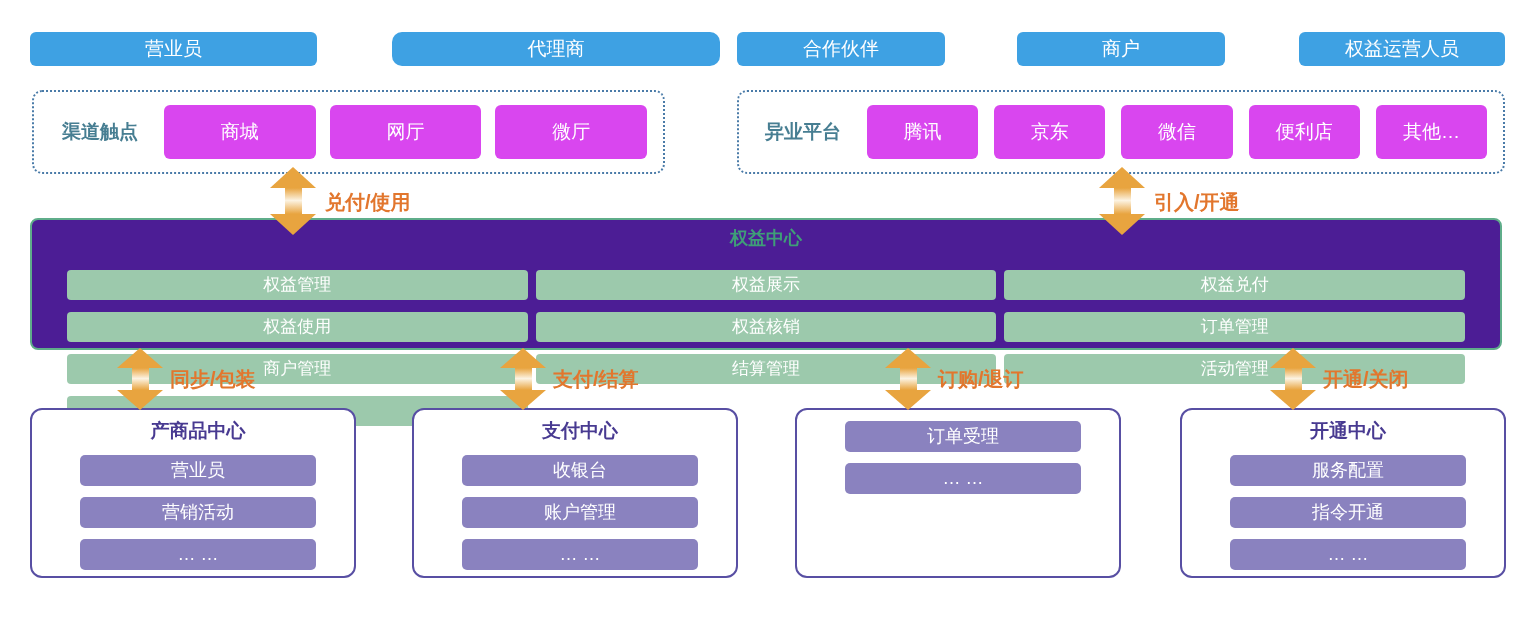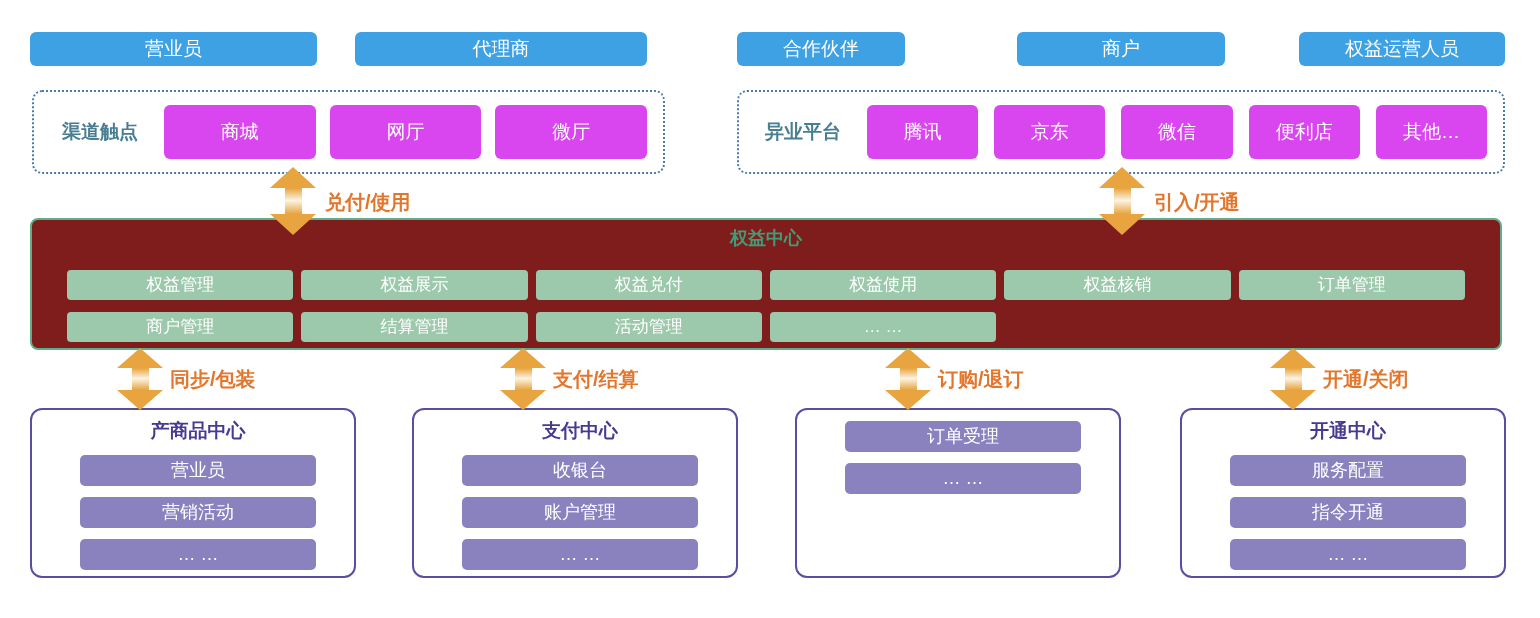--- a/index.html
+++ b/index.html
@@ -26,26 +26,26 @@
   .varrow{position:absolute;width:46px;z-index:5;}
   .varrow .tu{height:21px;background:#E8A43F;clip-path:polygon(50% 0,100% 100%,0 100%);}
   .varrow .sh{width:17px;height:26px;margin:0 auto;background:linear-gradient(180deg,#E8A43F,#FCF3E2 48%,#E8A43F);}
   .varrow .td{height:21px;background:#E8A43F;clip-path:polygon(0 0,100% 0,50% 100%);}
   .varrow.small .tu,.varrow.small .td{height:20px;}
   .varrow.small .sh{height:22px;}
   .arrow-label{position:absolute;color:#E2762D;font-weight:bold;font-size:20px;z-index:6;white-space:nowrap;}
   
   .rights-center{
     position:absolute;left:30px;top:218px;width:1472px;height:132px;box-sizing:border-box;
-    border:2px solid #5FAD8A;border-radius:8px;background:#7f1d1d;
+    border:2px solid #5FAD8A;border-radius:8px;background:#4c1d95;
   }
   .rights-title{margin-top:6px;text-align:center;color:#3F9E78;font-weight:bold;font-size:18px;}
   .rights-grid{
     position:absolute;left:35px;right:35px;top:50px;
-    display:grid;grid-template-columns:repeat(6,1fr);gap:12px 8px;
+    display:grid;grid-template-columns:repeat(3,1fr);gap:12px 8px;
   }
   .rights-cell{
     height:30px;background:#9CC9AC;border-radius:4px;color:#fff;
     font-size:17px;line-height:30px;text-align:center;
   }
   
   .center-box{
     position:absolute;top:408px;width:326px;height:170px;box-sizing:border-box;
     border:2.5px solid #584FA3;border-radius:12px;background:#fff;padding-left:10px;
   }
@@ -54,22 +54,22 @@
     margin:11px 38px 0 38px;height:31px;background:#8A82BF;border-radius:5px;
     color:#fff;font-size:18px;line-height:31px;text-align:center;
   }
 </style>
 </head>
 <body>
 
 <div id="canvas">
 
   <div class="actor" style="left:30px;width:287px;">营业员</div>
-  <div class="actor" style="left:355px;width:292px;">代理商</div>
-  <div class="actor" style="left:737px;width:168px;">合作伙伴</div>
+  <div class="actor" style="left:392px;width:328px;border-radius:10px;">代理商</div>
+  <div class="actor" style="left:737px;width:208px;">合作伙伴</div>
   <div class="actor" style="left:1017px;width:208px;">商户</div>
   <div class="actor" style="left:1299px;width:206px;">权益运营人员</div>
 
   <div class="group" style="left:32px;width:633px;justify-content:space-between;">
     <div class="group-label">渠道触点</div>
     <div class="group-item">商城</div>
     <div class="group-item">网厅</div>
     <div class="group-item">微厅</div>
   </div>
 

